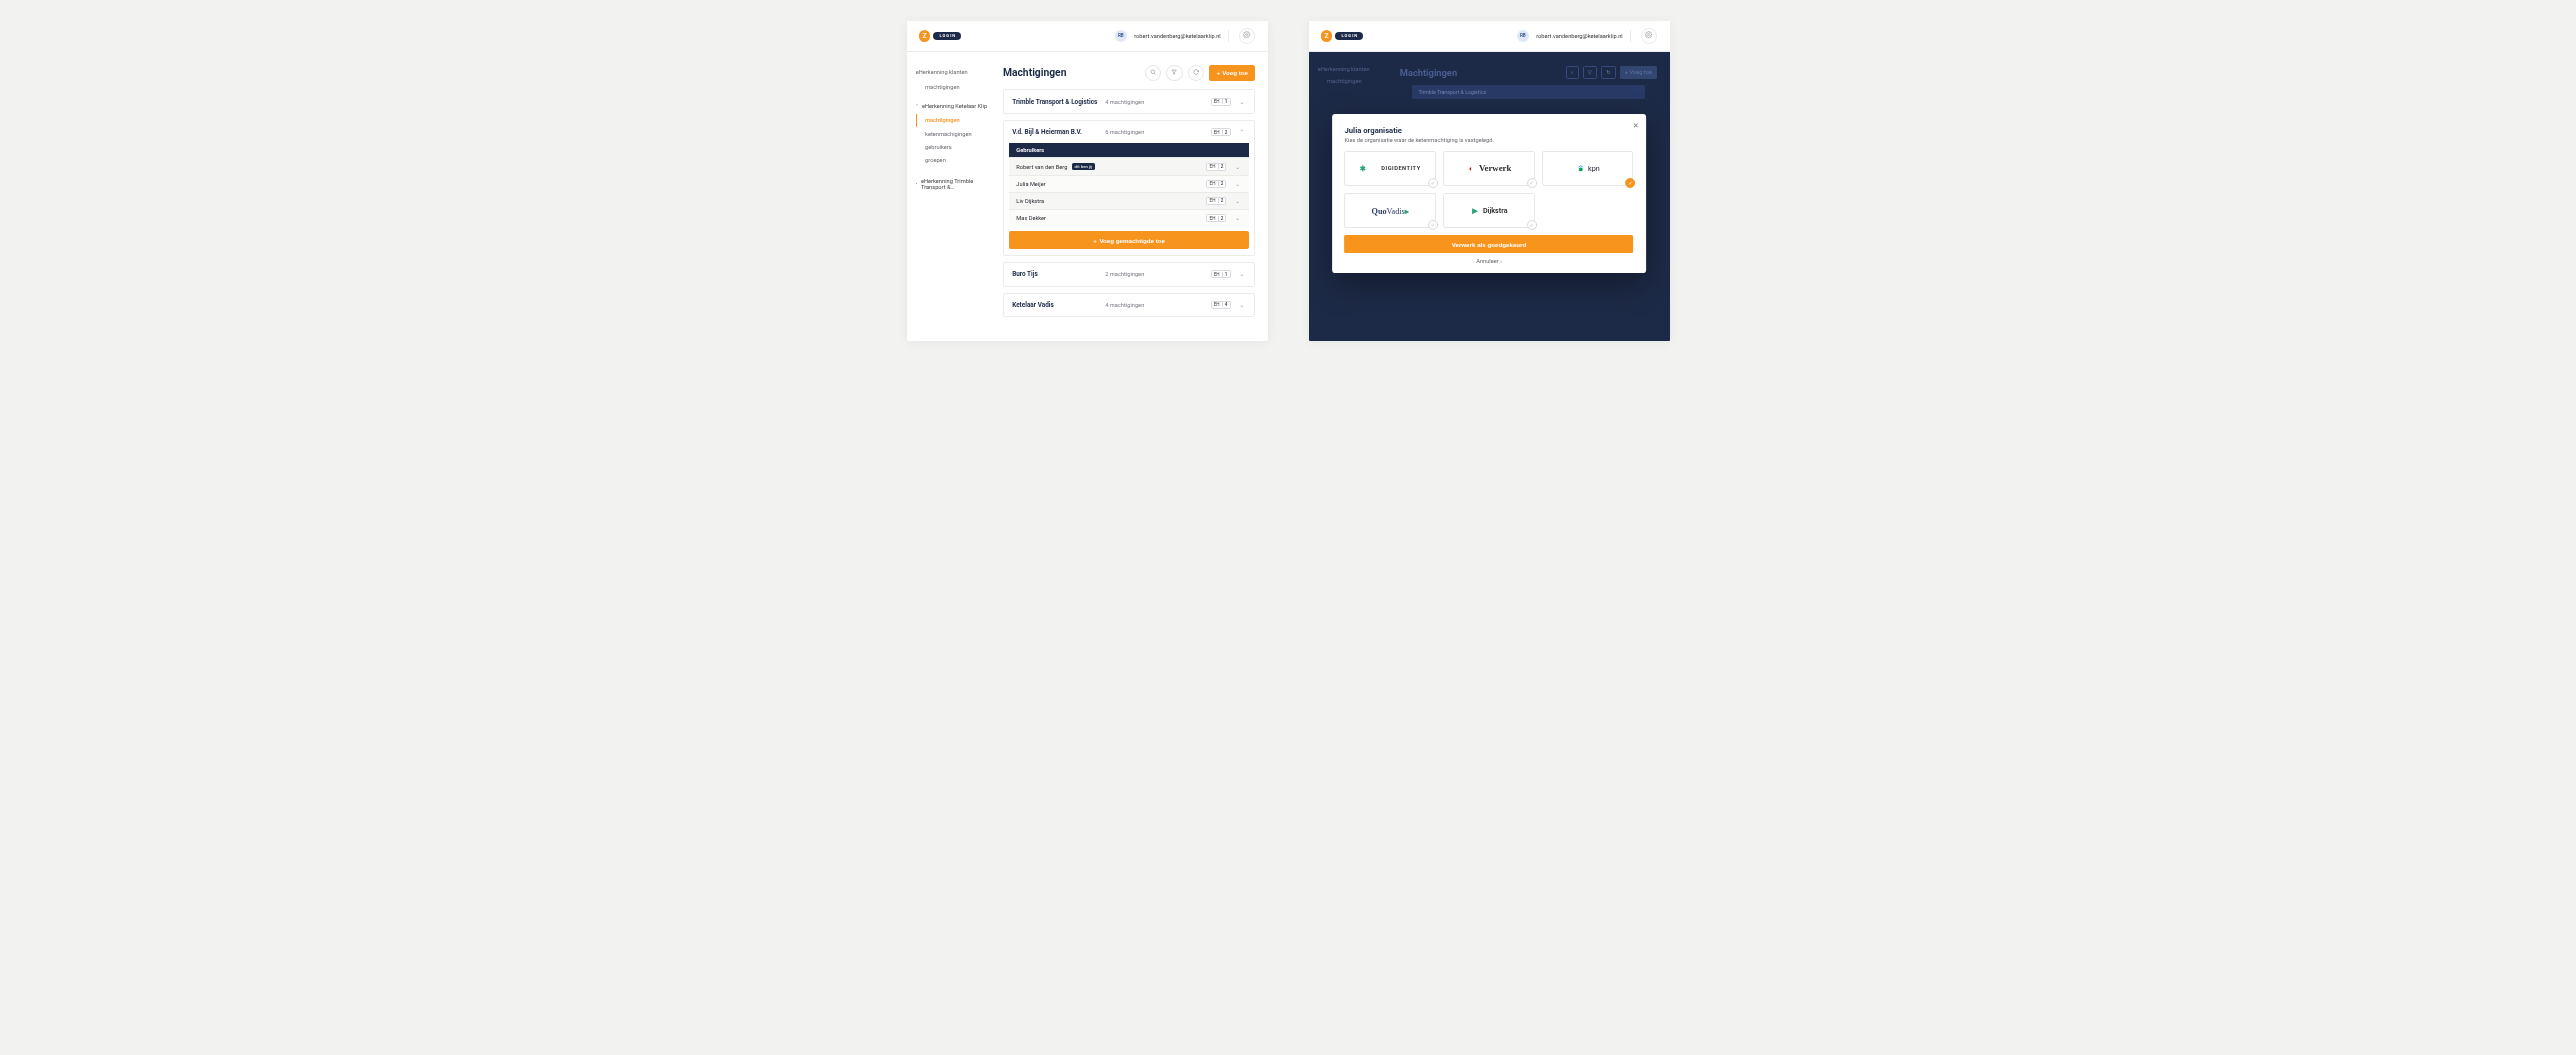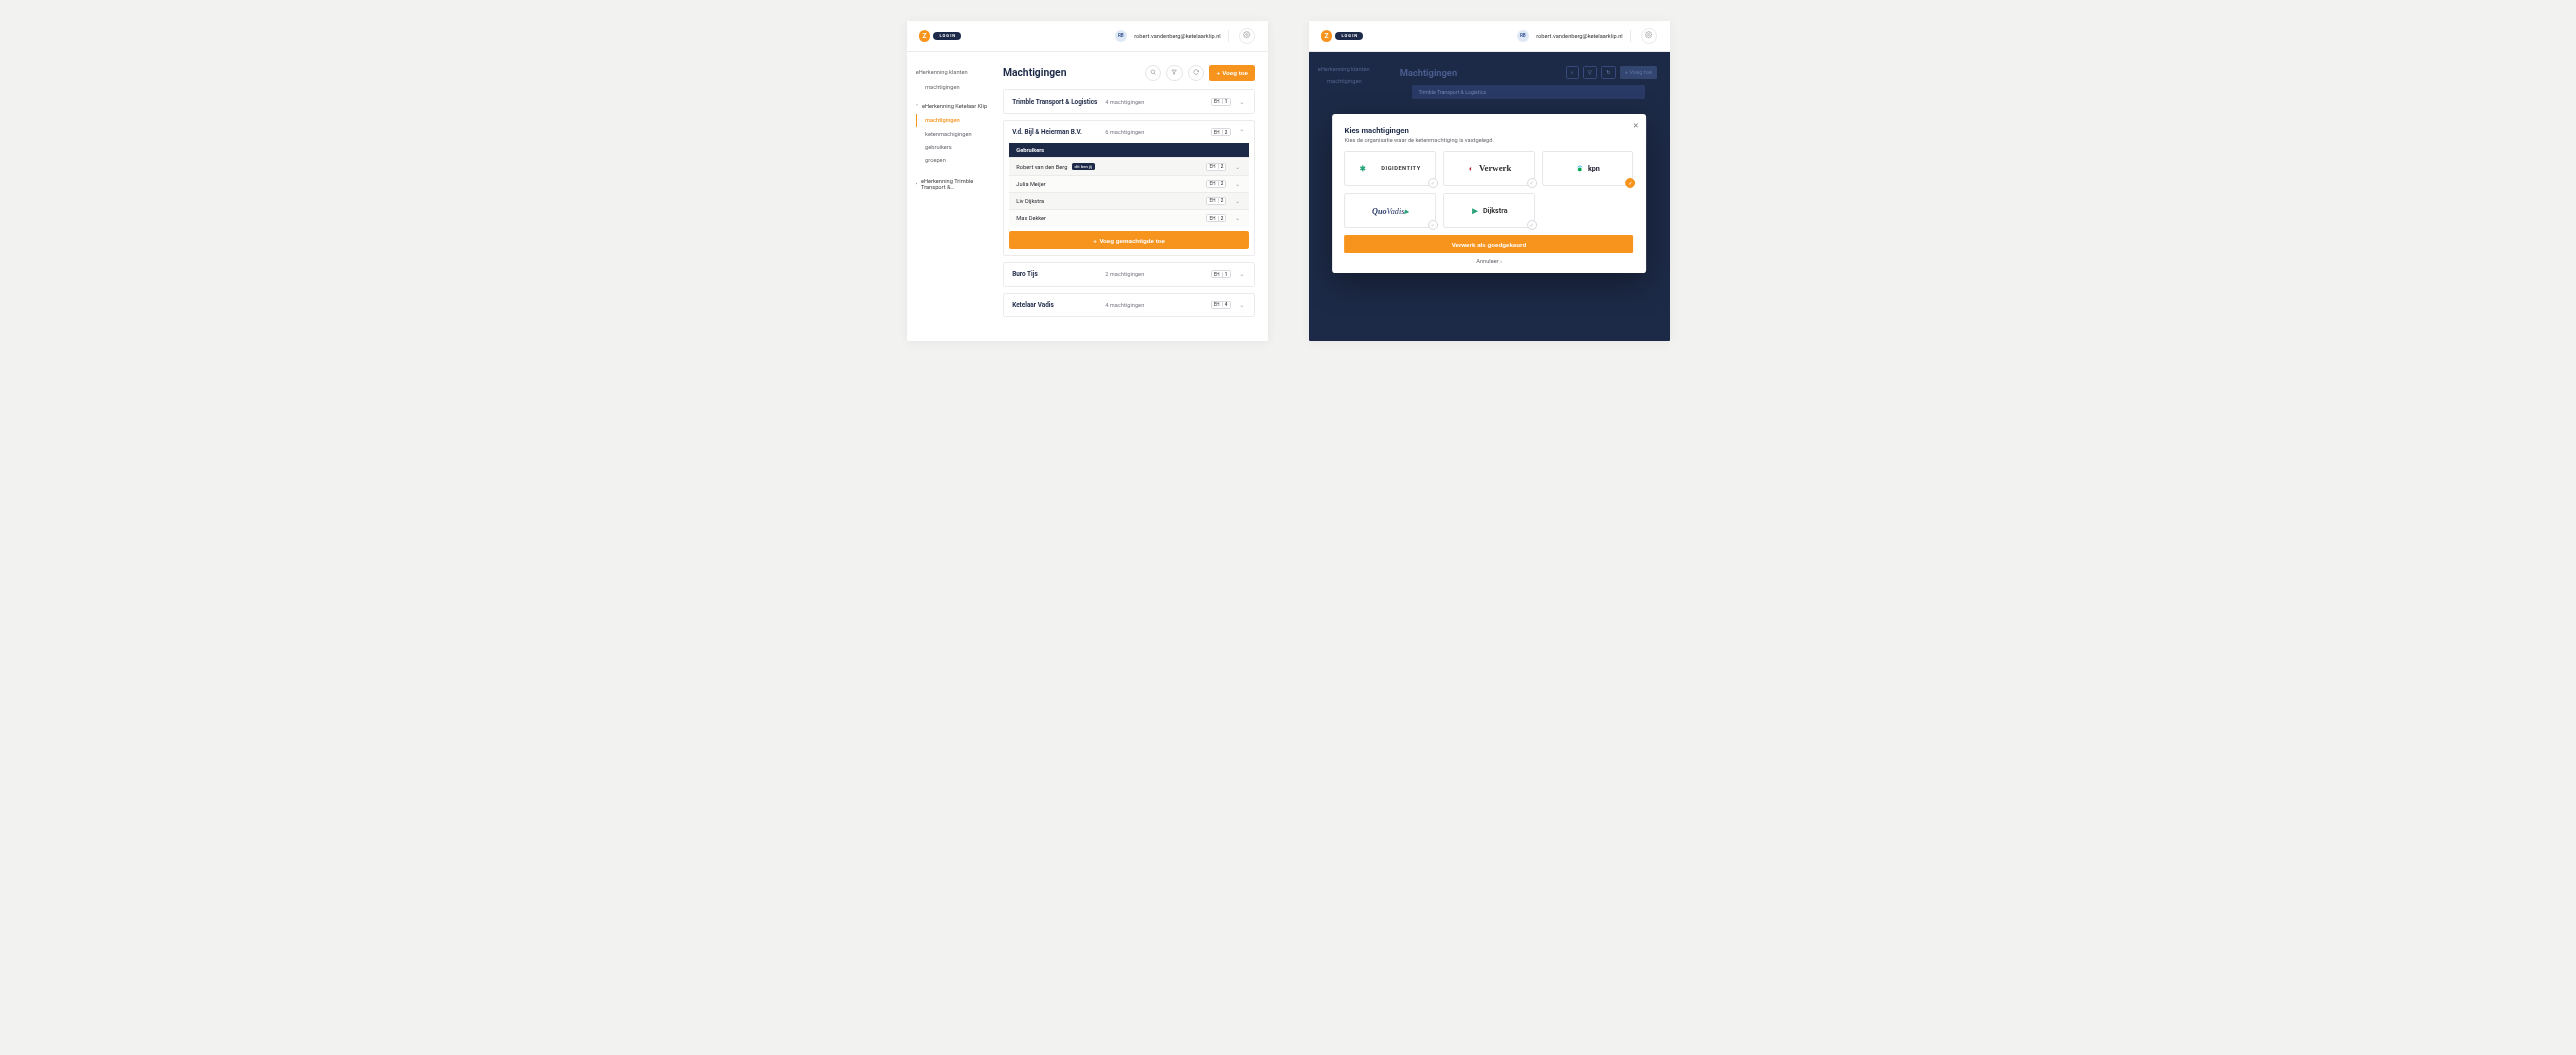--- a/index.html
+++ b/index.html
@@ -219,21 +219,21 @@
     font-size:7.2px; font-weight:600; color:#2a2a2a;
     display:flex; align-items:center; gap:3.1px;
   }
   .provider-ico {
     width:9.3px; height:9.3px; display:inline-flex; align-items:center; justify-content:center;
     font-size:7.2px;
   }
   .prov-digi::before { content:"✱"; color:#2aa37a; }
   .prov-reconi .provider-ico { color:#b3272d; font-size:7.7px; }
   .prov-kpn .provider-ico svg { width:9.3px; height:9.3px; }
-  .prov-quovadis { font-family: Georgia, serif; font-style:italic; color:#2a3a6a;text-align:center; }
+  .prov-quovadis { font-family: Georgia, serif; color:#2a3a6a;text-align:center; }
   .prov-connectis .provider-ico { color:#2aa37a; }
 
   .modal-actions { margin-top:7.2px; }
   .btn-wide-primary {
     width:100%; background:#f7941d; color:#fff; border:none;
     padding:5.2px 0; font-size:6.2px; font-weight:700; border-radius:1.5px; cursor:pointer;
   }
   .cancel-row { text-align:center; margin-top:5.2px; font-size:5.7px; color:#6a6a72; cursor:pointer; }
   .cancel-row .car { margin-left:1.5px; font-size:5.2px; }
 
@@ -506,21 +506,21 @@
           </div>
         </div>
       </div>
 
       <div class="scrim"></div>
 
       <div class="modal">
         <div class="modal-close">
           <span>✕</span>
         </div>
-        <div class="modal-title">Kies machtigingen</div>
+        <div class="modal-title">Julia organisatie</div>
         <div class="modal-sub">Kies de organisatie waar de ketenmachtiging is vastgelegd.</div>
 
         <div class="org-grid">
           <div class="org-tile">
             <div class="provider-label prov-digi">
               <span class="provider-ico"></span>
               <span style="letter-spacing:0.5px; font-size:5.7px; font-weight:600">DIGIDENTITY</span>
             </div>
             <div class="tick">✓</div>
           </div>
@@ -534,21 +534,21 @@
           </div>
 
           <div class="org-tile selected">
             <div class="provider-label prov-kpn">
               <span class="provider-ico">
                 <svg viewBox="0 0 24 24">
                     <circle cx="12" cy="14" r="5" fill="#00a651"></circle>
                     <path d="M6 8 Q12 2 18 8" stroke="#00a0e3" stroke-width="2" fill="none"></path>
                   </svg>
               </span>
-              <span style="font-weight:700; color:#1a1a2e">kpn</span>
+              <span style="font-weight:400; color:#1a1a2e">kpn</span>
             </div>
             <div class="tick">✓</div>
           </div>
 
           <div class="org-tile">
             <div class="provider-label prov-quovadis">
               <span style="font-size:8.2px;">Quo<span style="font-weight:400">Vadis</span><span style="color:#2aa37a">▸</span></span>
             </div>
             <div class="tick">✓</div>
           </div>

